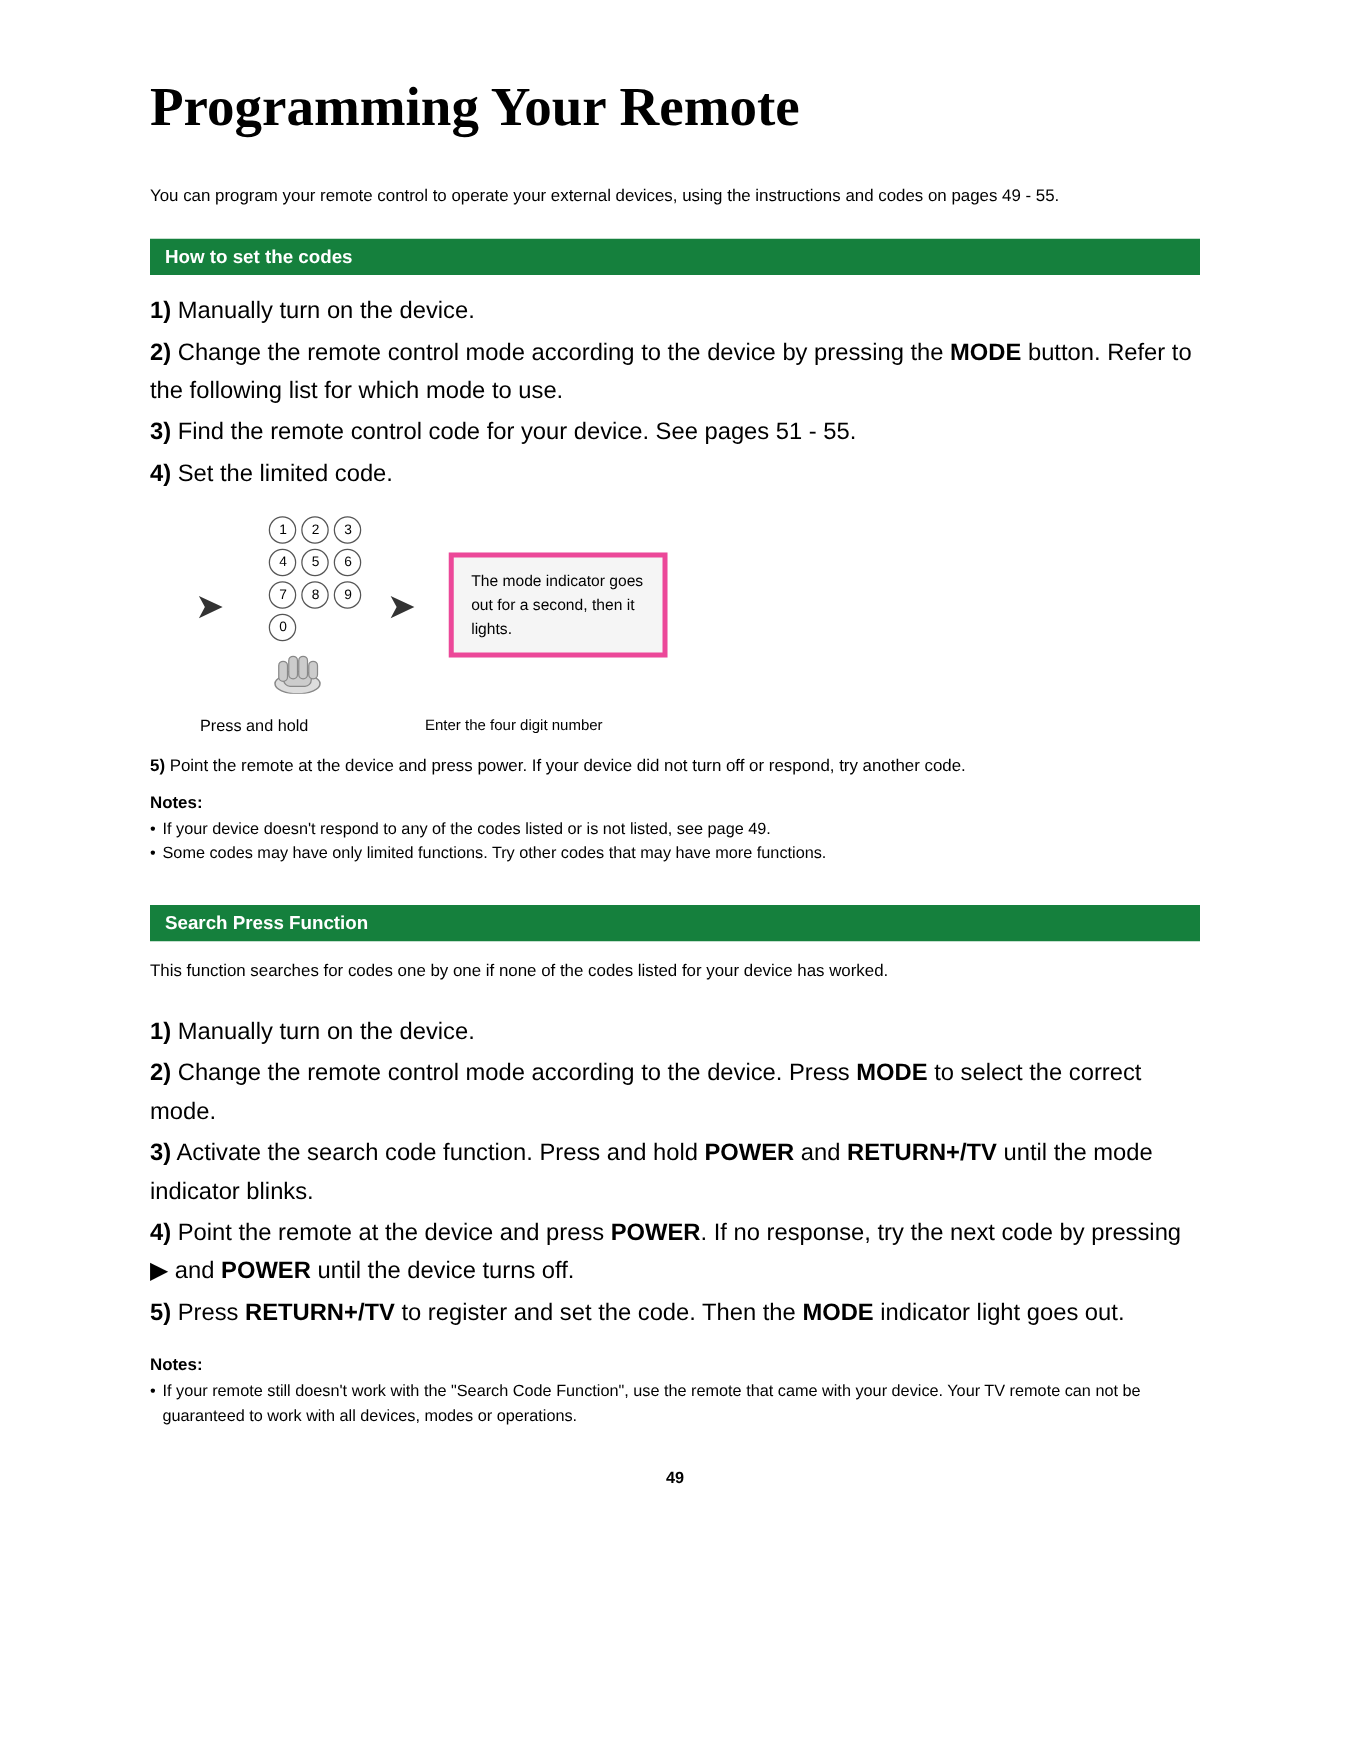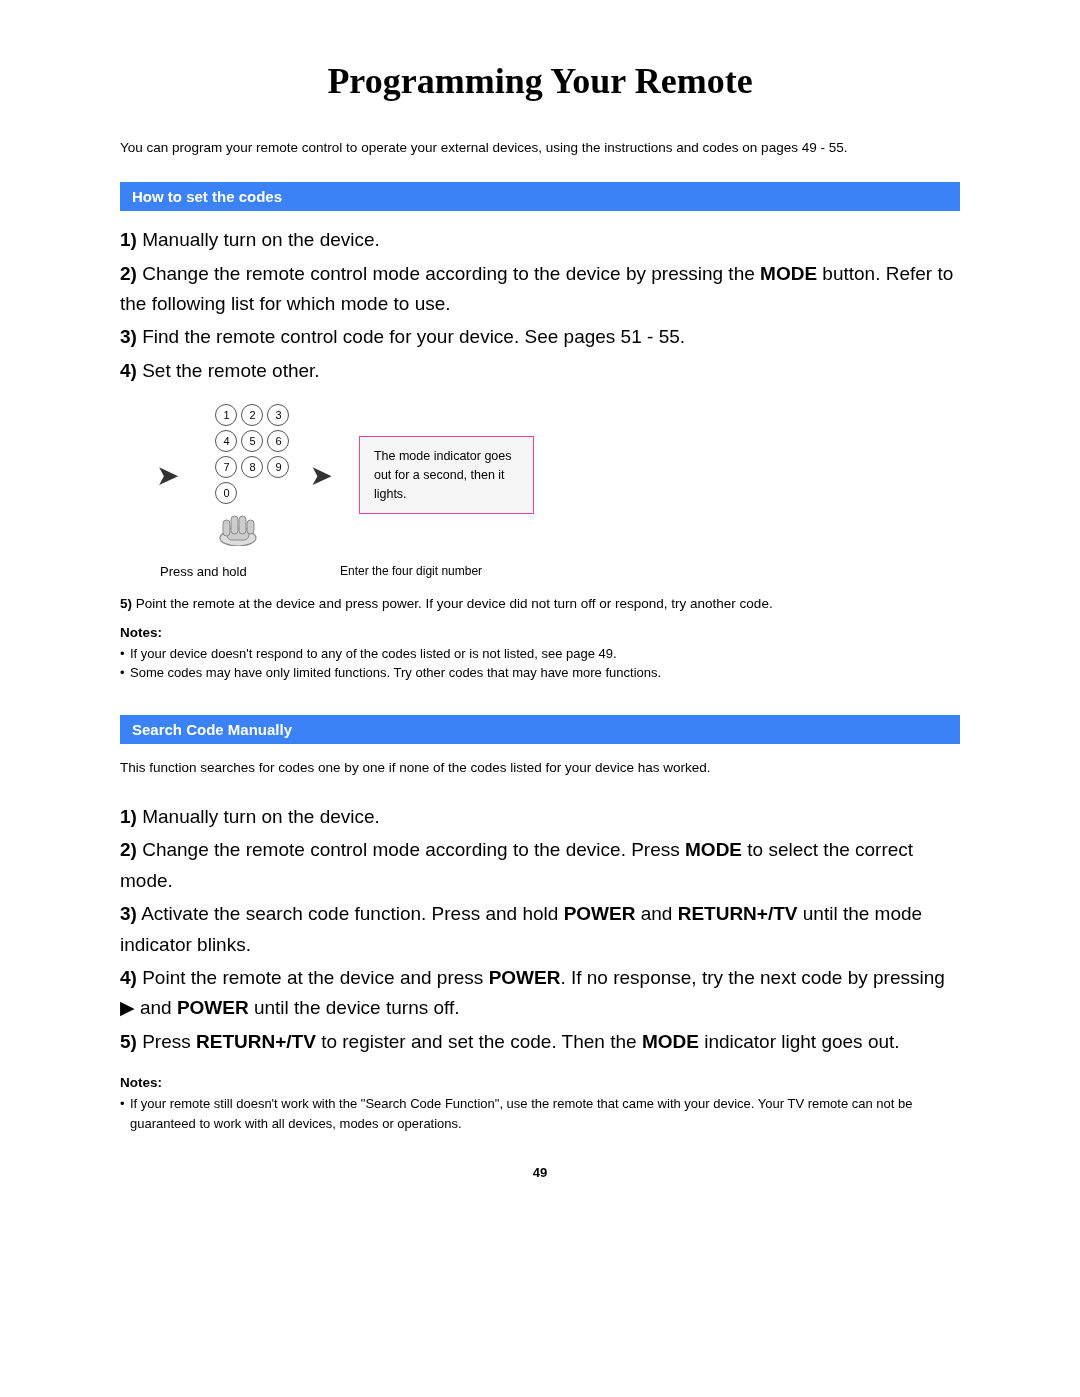--- a/index.html
+++ b/index.html
@@ -7,35 +7,34 @@
       background: #ffffff;
       font-family: Arial, Helvetica, sans-serif;
       font-size: 14px;
       color: #000000;
       width: 1080px;
       min-height: 1397px;
       padding: 60px 120px 60px 120px;
     }
 
     .page-title {
-      text-align: center;
-      font-size: 36px;
+      font-size: 44px;
       font-weight: bold;
       margin-bottom: 36px;
       font-family: Georgia, serif;
     }
 
     .intro-text {
       font-size: 13.5px;
       line-height: 1.5;
       margin-bottom: 24px;
     }
 
     .section-header {
-      background: #3b82f6;
+      background: #15803d;
       color: #ffffff;
       font-weight: bold;
       font-size: 15px;
       padding: 6px 12px;
       margin-bottom: 14px;
     }
 
     .section {
       margin-bottom: 32px;
     }
@@ -99,21 +98,21 @@
     }
 
     .keypad-bottom {
       display: flex;
       justify-content: center;
       margin-top: 4px;
       margin-left: 20px;
     }
 
     .mode-indicator-box {
-      border: 1px solid #ec4899;
+      border: 4px solid #ec4899;
       background: #f5f5f5;
       padding: 10px 14px;
       font-size: 12.5px;
       line-height: 1.5;
       width: 175px;
       margin-left: 10px;
     }
 
     .diagram-labels {
       display: flex;
@@ -201,21 +200,21 @@
     <li>
       <span class="step-num">2)</span>
       <span> Change the remote control mode according to the device by pressing the <strong>MODE</strong> button. Refer to the following list for which mode to use.</span>
     </li>
     <li>
       <span class="step-num">3)</span>
       <span> Find the remote control code for your device.  See pages 51 - 55.</span>
     </li>
     <li>
       <span class="step-num">4)</span>
-      <span> Set the remote other.</span>
+      <span> Set the limited code.</span>
     </li>
   </ul>
 
   <div class="diagram-area">
 
 
     <div class="arrow-right">➤</div>
 
     <div class="keypad-with-hand">
       <div style="display:flex; flex-direction:column; align-items:flex-start;">
@@ -260,21 +259,21 @@
   </div>
 
   <div class="notes-section">
     <div class="notes-title">Notes:</div>
     <div class="note-item">If your device doesn't respond to any of the codes listed or is not listed, see page 49.</div>
     <div class="note-item">Some codes may have only limited functions.  Try other codes that may have more functions.</div>
   </div>
 </div>
 
 <div class="section">
-  <div class="section-header">Search Code Manually</div>
+  <div class="section-header">Search Press Function</div>
 
   <p class="intro-text">This function searches for codes one by one if none of the codes listed for your device has worked.</p>
 
   <ul class="steps-list">
     <li>
       <span class="step-num">1)</span>
       <span> Manually turn on the device.</span>
     </li>
     <li>
       <span class="step-num">2)</span>

